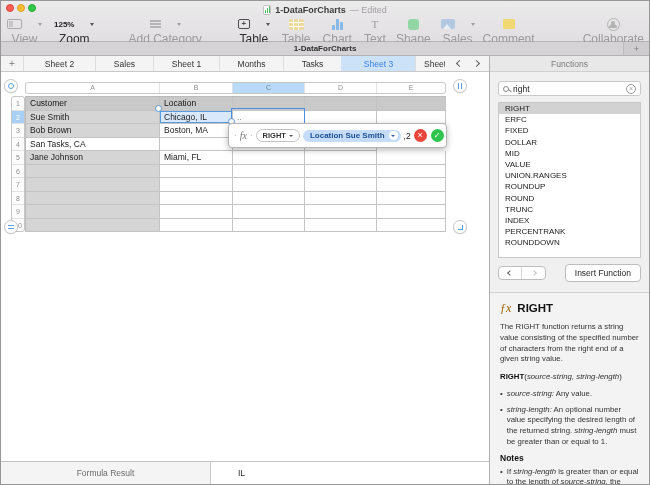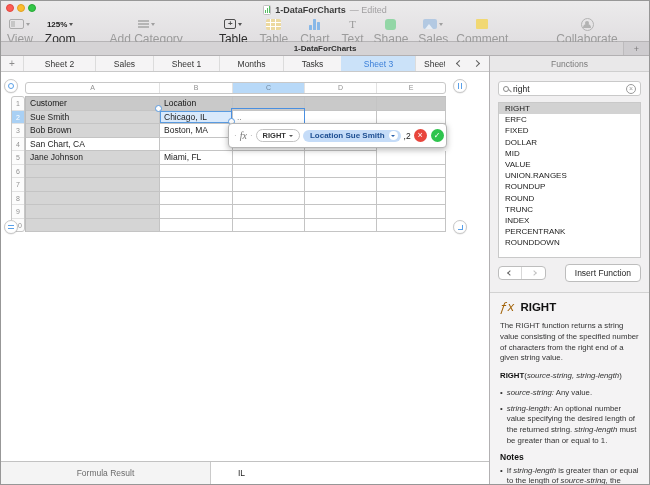--- a/index.html
+++ b/index.html
@@ -19,21 +19,21 @@
   .docicon{width:8px;height:10px;background:#fff;border:1px solid #c2c0c2;border-radius:1.5px;display:flex;align-items:flex-end;justify-content:center;gap:1px;padding:1px}
   .docicon i{display:block;width:1.5px;background:#52bd62}
   .ti1{height:3px}.ti2{height:5px}.ti3{height:6.5px}
   .title-text{font-size:9px;color:#3c3c3c;font-weight:700}
   .title-edited{font-size:9px;color:#a2a0a2}
 
   .toolbar{height:26px;display:flex;align-items:flex-start;padding-top:2px}
   .tbi{display:flex;flex-direction:column;align-items:center;gap:1px;cursor:default}
   .tbl{font-size:12px;color:#9b9b9b;white-space:nowrap}
   .tbl.on{color:#2d2d2d}
-  .ibox{height:14px;display:flex;align-items:center;justify-content:space-between;gap:2px}
+  .ibox{height:14px;display:flex;align-items:center;justify-content:space-between;gap:16px}
   .tri{width:0;height:0;border-left:2.5px solid transparent;border-right:2.5px solid transparent;border-top:3px solid #a0a0a0}
   .tri.dk{border-top-color:#555}
   .ic-view{width:15px;height:10px;border:1px solid #ababab;border-radius:2px;position:relative}
   .ic-view::before{content:"";position:absolute;left:1px;top:1px;bottom:1px;width:4px;background:#c6c6c6}
   .zoomtxt{font-size:8px;color:#222;font-weight:700}
   .ic-addcat{width:11px;height:8px;position:relative}
   .ic-addcat::before{content:"";position:absolute;left:0;top:0;width:11px;height:1.5px;background:#b5b5b5;box-shadow:0 3px 0 #b5b5b5,0 6px 0 #b5b5b5}
   .ic-insert{width:12px;height:10px;border:1.2px solid #4e4e4e;border-radius:2px;font-size:8px;font-weight:700;color:#4e4e4e;display:flex;align-items:center;justify-content:center;line-height:1}
   .ic-table{width:15px;height:11px;border-radius:2px;background:#ecd9a0;background-image:linear-gradient(to right,transparent 4px,#fff 4px,#fff 5px,transparent 5px,transparent 9px,#fff 9px,#fff 10px,transparent 10px),linear-gradient(to bottom,transparent 3px,#fff 3px,#fff 4px,transparent 4px,transparent 7px,#fff 7px,#fff 8px,transparent 8px)}
   .ic-chart{display:flex;align-items:flex-end;gap:1px;height:11px}
@@ -131,21 +131,21 @@
   .p-item.sel{background:#d2d2d2}
   .p-nav{margin:6px 8px;display:flex;align-items:center;justify-content:space-between}
   .seg{display:flex;height:14px;background:#fff;border:1px solid #bdbdbd;border-radius:4px;overflow:hidden}
   .segbtn{width:23px;display:flex;align-items:center;justify-content:center}
   .segbtn:first-child{border-right:1px solid #d8d8d8}
   .segbtn .chv{width:4px;height:4px}
   .segbtn .chv.dim{border-color:#c2c2c2}
   .insertfn{height:18px;background:#fff;border:1px solid #bdbdbd;border-radius:4px;display:flex;align-items:center;padding:0 9px;font-size:8.5px;color:#1e1e1e}
   .p-detail{border-top:1px solid #d2d2d2;margin-top:4px;background:#f4f3f4;flex:1;overflow:hidden;padding:8px 10px 0}
   .d-head{display:flex;align-items:baseline;gap:6px;margin-bottom:6px}
-  .d-fx{font-family:Liberation Mono, monospace;font-style:italic;font-size:12px;color:#a16207}
+  .d-fx{font-family:Liberation Serif, serif;font-style:italic;font-size:12px;color:#a16207}
   .d-name{font-size:11.5px;font-weight:700;color:#111}
   .d-p{font-size:7.8px;color:#333;line-height:1.38;margin-bottom:7px}
   .d-sig{font-size:7.8px;color:#333;margin-bottom:6px;line-height:1.38}
   .d-sig b{color:#111}
   .d-li{display:flex;gap:4px;font-size:7.8px;color:#333;line-height:1.38;margin-bottom:5px}
   .d-li .blt{flex:0 0 auto}
   .d-h2{font-size:8.5px;font-weight:700;color:#111;margin:2px 0 4px}
   .it{font-style:italic}
 </style>
 </head>
@@ -328,21 +328,21 @@
             <span class="gc"></span>
           </div>
           <div class="grow">
             <span class="gc hcol">Bob Brown</span>
             <span class="gc">Boston, MA</span>
             <span class="gc"></span>
             <span class="gc"></span>
             <span class="gc"></span>
           </div>
           <div class="grow">
-            <span class="gc">San Chart, CA</span>
+            <span class="gc">San Tasks, CA</span>
             <span class="gc"></span>
             <span class="gc"></span>
             <span class="gc"></span>
           </div>
           <div class="grow">
             <span class="gc hcol">Jane Johnson</span>
             <span class="gc">Miami, FL</span>
             <span class="gc"></span>
             <span class="gc"></span>
             <span class="gc"></span>

